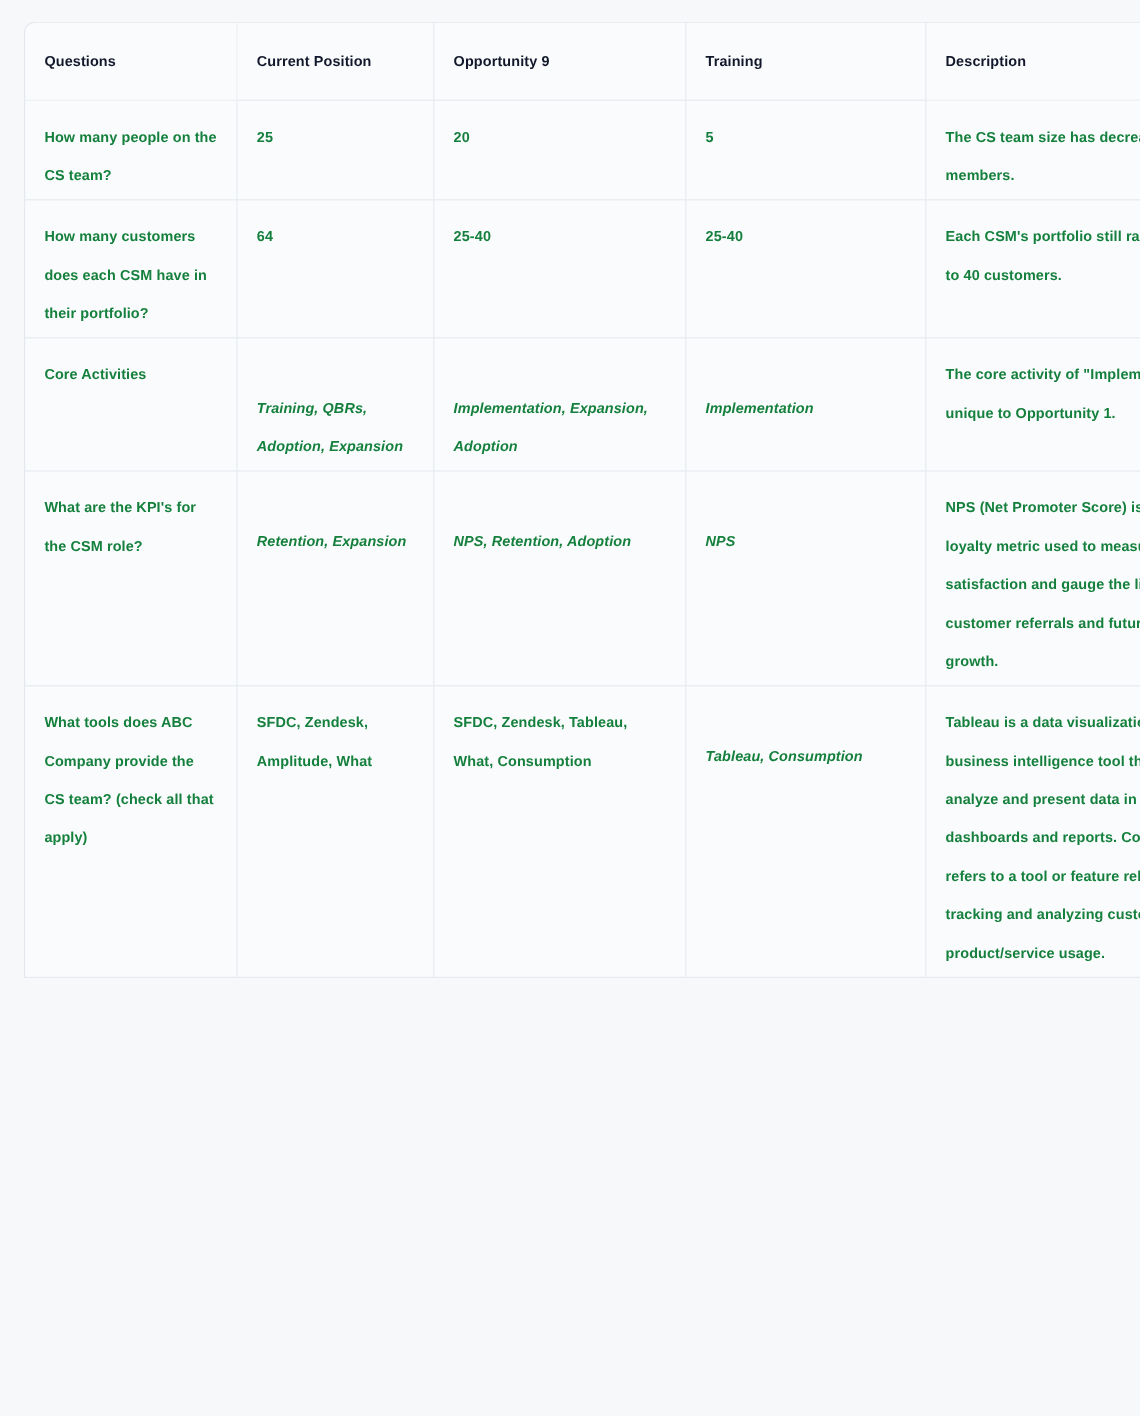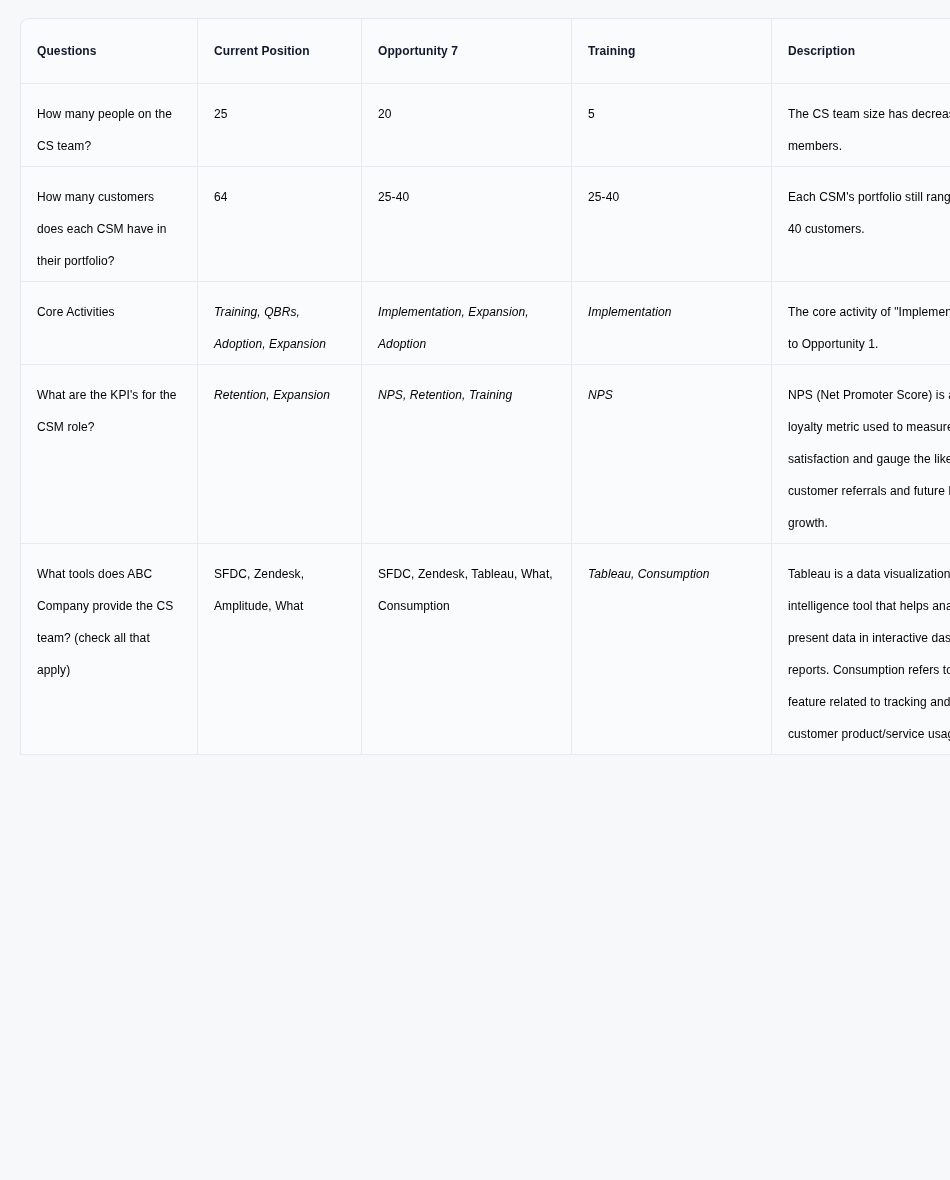--- a/index.html
+++ b/index.html
@@ -59,57 +59,58 @@
 
   table.cmp th {
     color: #12182b;
     font-weight: 700;
     padding-top: 16px;
     padding-bottom: 16px;
     vertical-align: bottom;
   }
 
   table.cmp td {
-    color: #000000;
-    font-weight: 400;
+    color: #15803d;
+    font-weight: 700;
   }
 
   table.cmp tr.head th:first-child {
     border-top-left-radius: 9px;
   }
   table.cmp tr.head th:last-child {
     border-top-right-radius: 9px;
   }
 
   .col-q      { width: 144px; }
   .col-cur    { width: 131px; }
   .col-opp    { width: 177px; }
   .col-res    { width: 167px; }
   .col-desc   { width: 251px; }
 
   .ital {
     font-style: italic;
+    margin-top: 28px;
   }
 
   .cell-text {
     display: block;
     white-space: pre-wrap;
   }
 </style>
 </head>
 <body>
 
 <div class="page">
   <div class="table-wrap">
     <table class="cmp">
       <thead>
         <tr class="head">
           <th class="col-q">Questions</th>
           <th class="col-cur">Current Position</th>
-          <th class="col-opp">Opportunity 7</th>
+          <th class="col-opp">Opportunity 9</th>
           <th class="col-res">Training</th>
           <th class="col-desc">Description</th>
         </tr>
       </thead>
       <tbody id="tbody">
           <tr>
             <td class="col-q">
               <span class="cell-text">How many people on the CS team?</span>
             </td>
             <td class="col-cur">
@@ -160,21 +161,21 @@
             </td>
           </tr>
           <tr>
             <td class="col-q">
               <span class="cell-text">What are the KPI's for the CSM role?</span>
             </td>
             <td class="col-cur">
               <span class="cell-text ital">Retention, Expansion</span>
             </td>
             <td class="col-opp">
-              <span class="cell-text ital">NPS, Retention, Training</span>
+              <span class="cell-text ital">NPS, Retention, Adoption</span>
             </td>
             <td class="col-res">
               <span class="cell-text ital">NPS</span>
             </td>
             <td class="col-desc">
               <span class="cell-text">NPS (Net Promoter Score) is a customer loyalty metric used to measure customer satisfaction and gauge the likelihood of customer referrals and future business growth.</span>
             </td>
           </tr>
           <tr>
             <td class="col-q">

